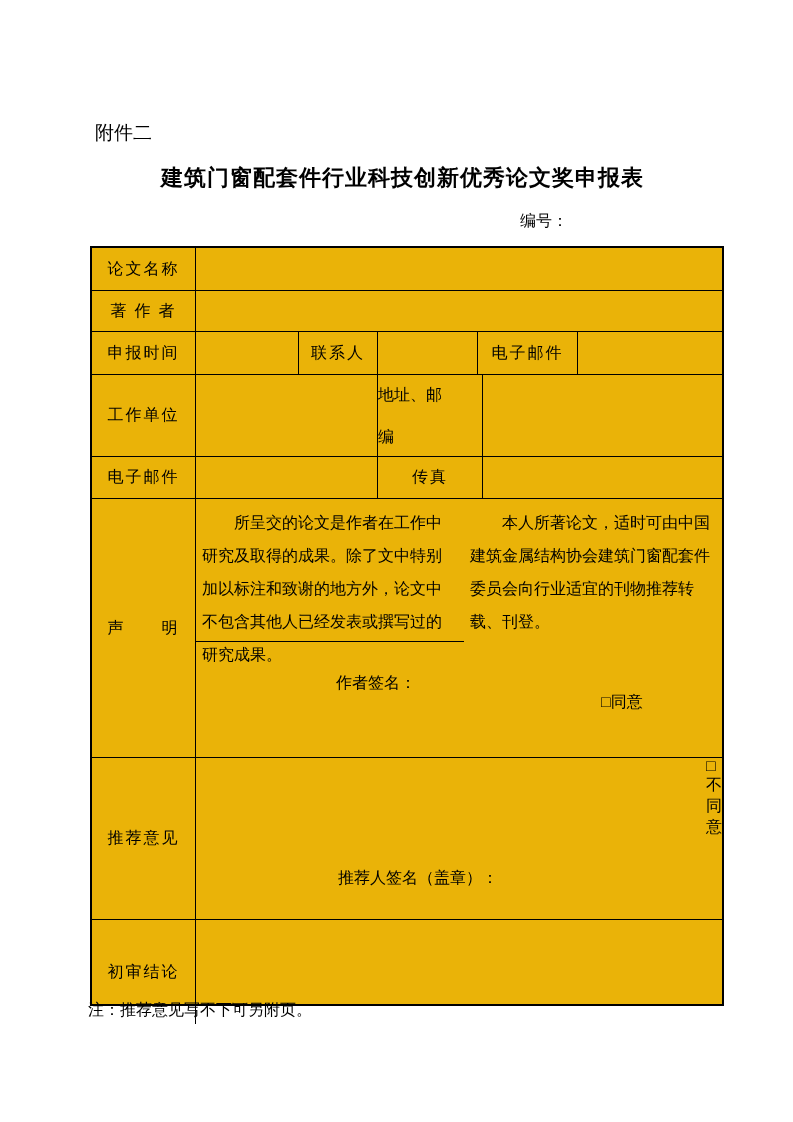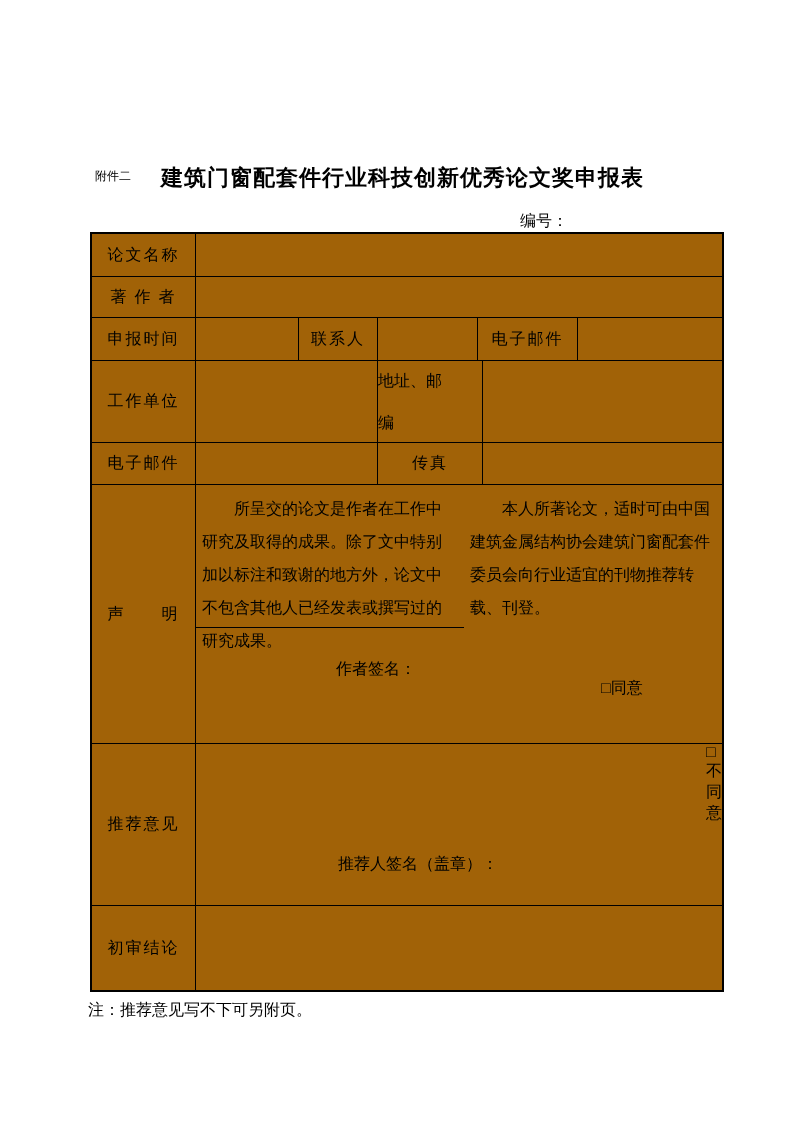--- a/index.html
+++ b/index.html
@@ -5,46 +5,45 @@
   * { margin:0; padding:0; box-sizing:border-box; }
   html,body { background:#ffffff; }
   body {
     width:793px; height:1122px;
     position:relative;
     font-family:"Liberation Serif","DejaVu Serif",serif;
     color:#000000;
   }
   .attachment {
     position:absolute; left:95px; top:120px;
-    font-size:12px;
-    margin-top:48px;
+    font-size:19px;
   }
   .doc-title {
     position:absolute; left:0; top:163px; width:793px;
     text-align:center;
     font-family:"Liberation Sans","DejaVu Sans",sans-serif;
     font-weight:bold; font-size:22px; letter-spacing:1px;padding-left:12px;
   }
   .number-label {
     position:absolute; left:520px; top:211px;
     font-size:16px;
   }
   .footnote {
     position:absolute; left:88px; top:1000px;
     font-size:16px;
   }
 
   
   .tbl {
-    position:absolute; left:90px; top:232px; width:634px;
+    position:absolute; left:90px; top:246px; width:634px;
     border:2px solid #000;
-    background:#a16207;
+    background:#eab308;
   }
   .trow { display:flex; border-bottom:1px solid #000; }
-  .trow:last-child { border-bottom:none; }
+  .trow:last-child { border-bottom:none;flex-direction:column; }
   .cell { border-right:1px solid #000; }
   .cell:last-child { border-right:none; }
   .label {
     display:flex; align-items:center; justify-content:center;
     font-size:16px; letter-spacing:2px; text-align:center;
   }
   .label2 {
     display:flex; flex-direction:column; justify-content:center;
     font-size:16px; line-height:42px;
   }

